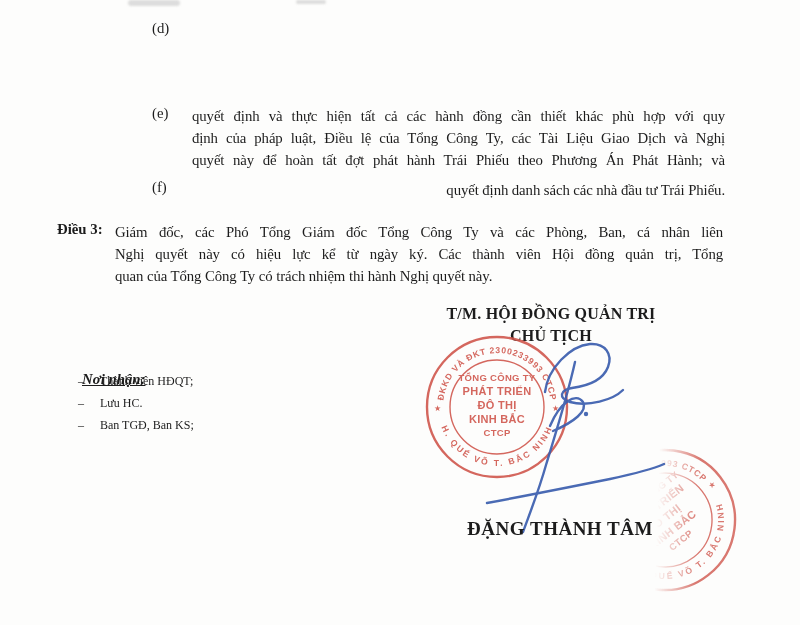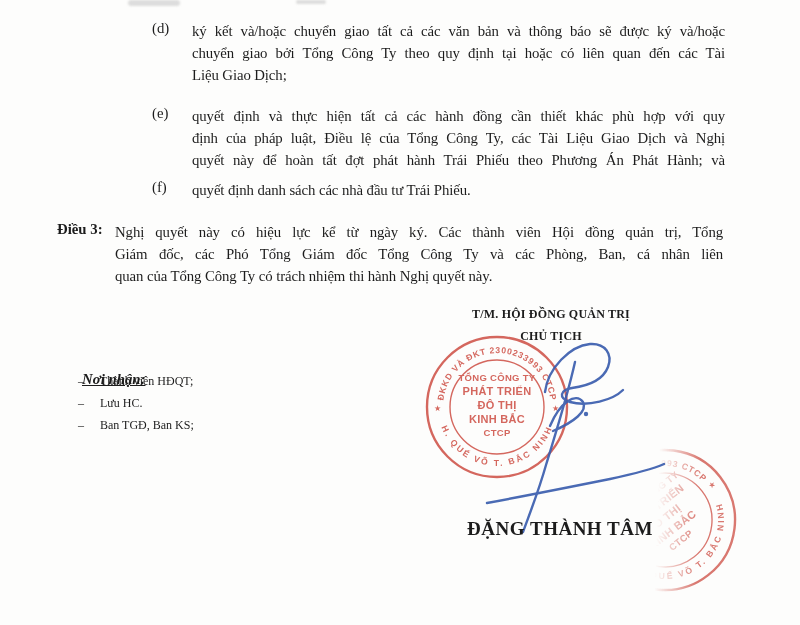--- a/index.html
+++ b/index.html
@@ -8,21 +8,21 @@
     background:#fdfdfc;
     font-family:"Liberation Serif","DejaVu Serif",serif;
     color:#1c1c1c;
   }
   .abs{position:absolute;}
   .ln{height:22px;line-height:22px;white-space:normal;}
   .just{text-align:justify;text-align-last:justify;}
   .body-text{font-size:14.8px;letter-spacing:-0.1px;}
   .marker{font-size:14.8px;}
   .bold{font-weight:bold;}
-  .heading{font-size:12px;font-weight:bold;line-height:22px;text-align:center;letter-spacing:0.2px;}
+  .heading{font-size:16px;font-weight:bold;line-height:22px;text-align:center;letter-spacing:0.2px;}
   .signer{font-size:19px;font-weight:bold;text-align:center;letter-spacing:0.5px;}
   .recip-label{font-size:14.8px;font-weight:bold;font-style:italic;text-decoration:underline;}
   .recip-row{height:22px;line-height:22px;font-size:12px;}
   .recip-dash{display:inline-block;width:22px;}
   .stamp-wrap{width:146px;height:146px;}
   .stamp-faded{
     opacity:0.78;
     transform:rotate(-38deg);
     -webkit-mask-image:linear-gradient(130deg,rgba(0,0,0,0) 46%,rgba(0,0,0,1) 66%);
             mask-image:linear-gradient(130deg,rgba(0,0,0,0) 46%,rgba(0,0,0,1) 66%);
@@ -33,42 +33,37 @@
 </style>
 </head>
 <body>
 
 <div class="page">
 
   <div class="abs smudge" style="left:128px;top:0;width:52px;height:6px;"></div>
   <div class="abs smudge" style="left:296px;top:0;width:30px;height:4px;"></div>
 
   <div class="abs marker" style="left:152px;top:20px;">(d)</div>
-  <div class="abs body-text" style="left:192px;top:20px;width:533px;">
-    <div class="ln just">ký kết và/hoặc chuyển giao tất cả các văn bản và thông báo sẽ được ký và/hoặc</div>
-    <div class="ln just">chuyển giao bởi Tổng Công Ty theo quy định tại hoặc có liên quan đến các Tài</div>
-    <div class="ln">Liệu Giao Dịch;</div>
-  </div>
 
   <div class="abs marker" style="left:152px;top:105px;">(e)</div>
   <div class="abs body-text" style="left:192px;top:105px;width:533px;">
     <div class="ln just">quyết định và thực hiện tất cả các hành đồng cần thiết khác phù hợp với quy</div>
     <div class="ln just">định của pháp luật, Điều lệ của Tổng Công Ty, các Tài Liệu Giao Dịch và Nghị</div>
     <div class="ln just">quyết này để hoàn tất đợt phát hành Trái Phiếu theo Phương Án Phát Hành; và</div>
   </div>
 
   <div class="abs marker" style="left:152px;top:179px;">(f)</div>
-  <div class="abs body-text" style="left:192px;top:179px;width:533px;">
+  <div class="abs body-text" style="left:192px;top:179px;width:533px;text-align:right;">
     <div class="ln">quyết định danh sách các nhà đầu tư Trái Phiếu.</div>
   </div>
 
   <div class="abs marker bold" style="left:57px;top:221px;">Điều 3:</div>
   <div class="abs body-text" style="left:115px;top:221px;width:608px;">
+    <div class="ln just">Giám đốc, các Phó Tổng Giám đốc Tổng Công Ty và các Phòng, Ban, cá nhân liên</div>
     <div class="ln just">Nghị quyết này có hiệu lực kể từ ngày ký. Các thành viên Hội đồng quản trị, Tổng</div>
-    <div class="ln just">Giám đốc, các Phó Tổng Giám đốc Tổng Công Ty và các Phòng, Ban, cá nhân liên</div>
     <div class="ln">quan của Tổng Công Ty có trách nhiệm thi hành Nghị quyết này.</div>
   </div>
 
   <div class="abs heading" style="left:426px;top:303px;width:250px;">
     <div>T/M. HỘI ĐỒNG QUẢN TRỊ</div>
     <div>CHỦ TỊCH</div>
   </div>
 
   <div class="abs recip-label" style="left:82px;top:347px;margin-top:24px;">Nơi nhận:</div>
   <div class="abs" style="left:78px;top:370px;">

